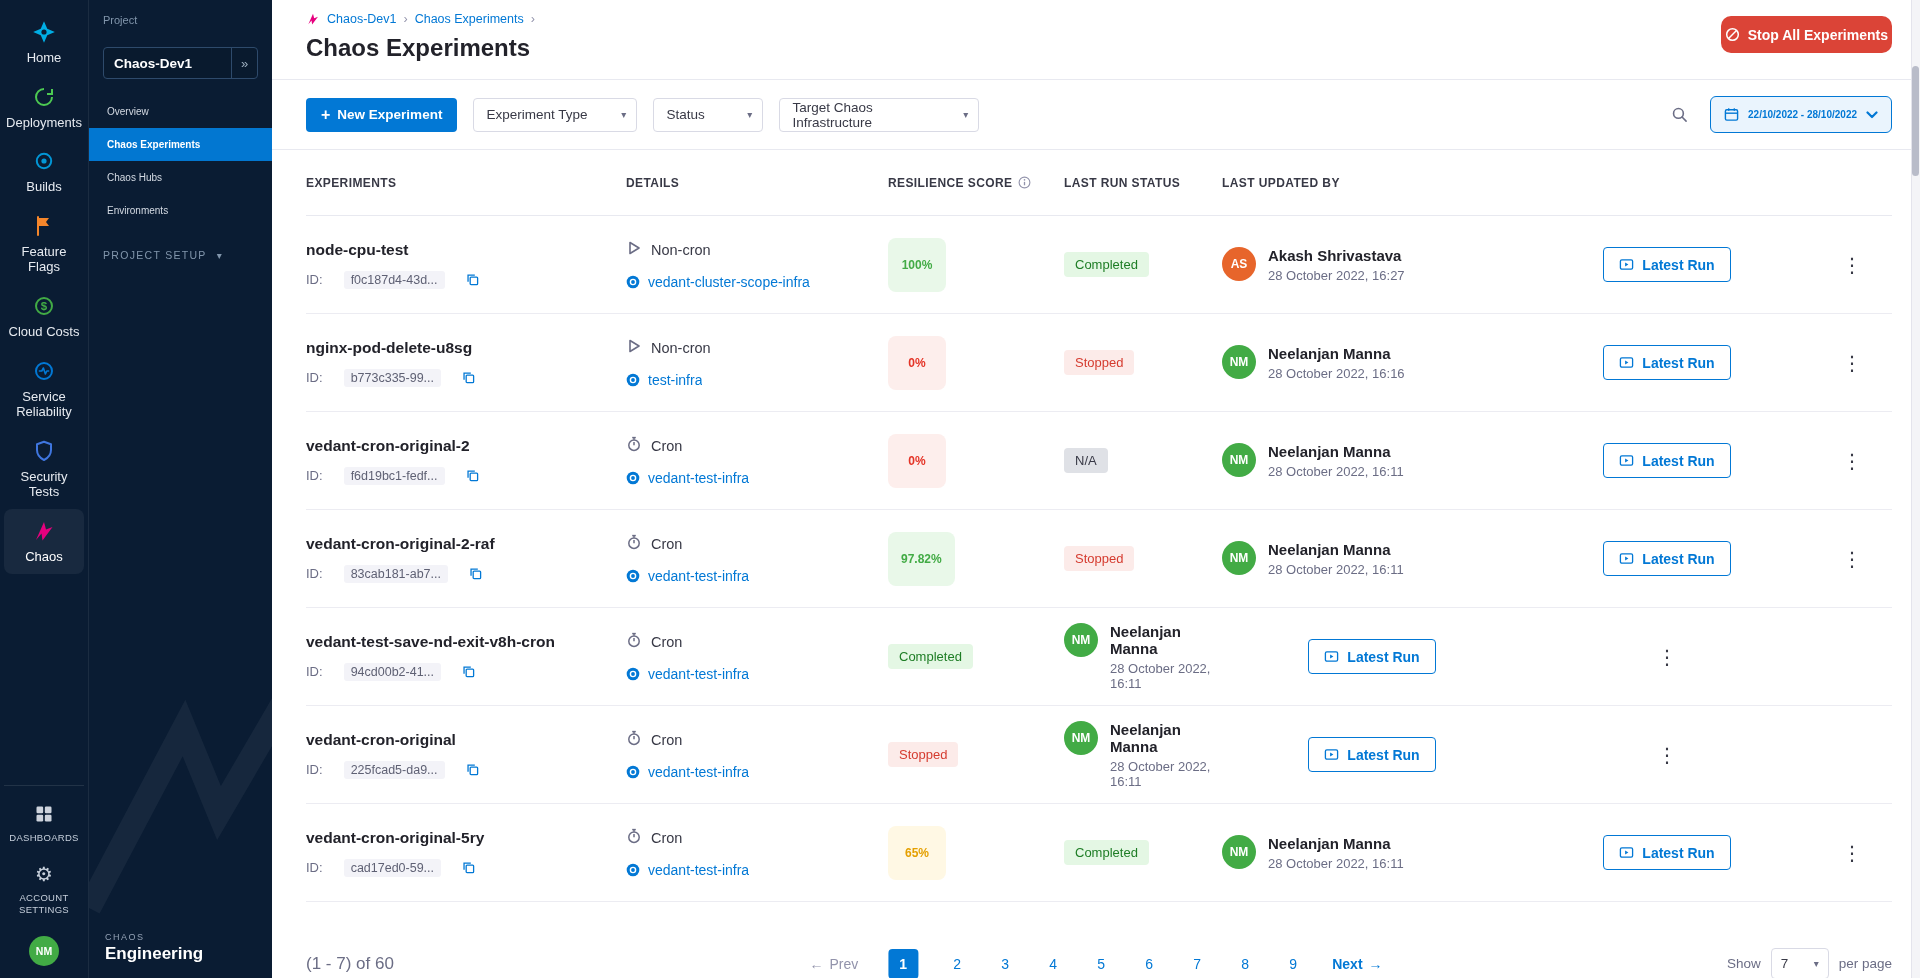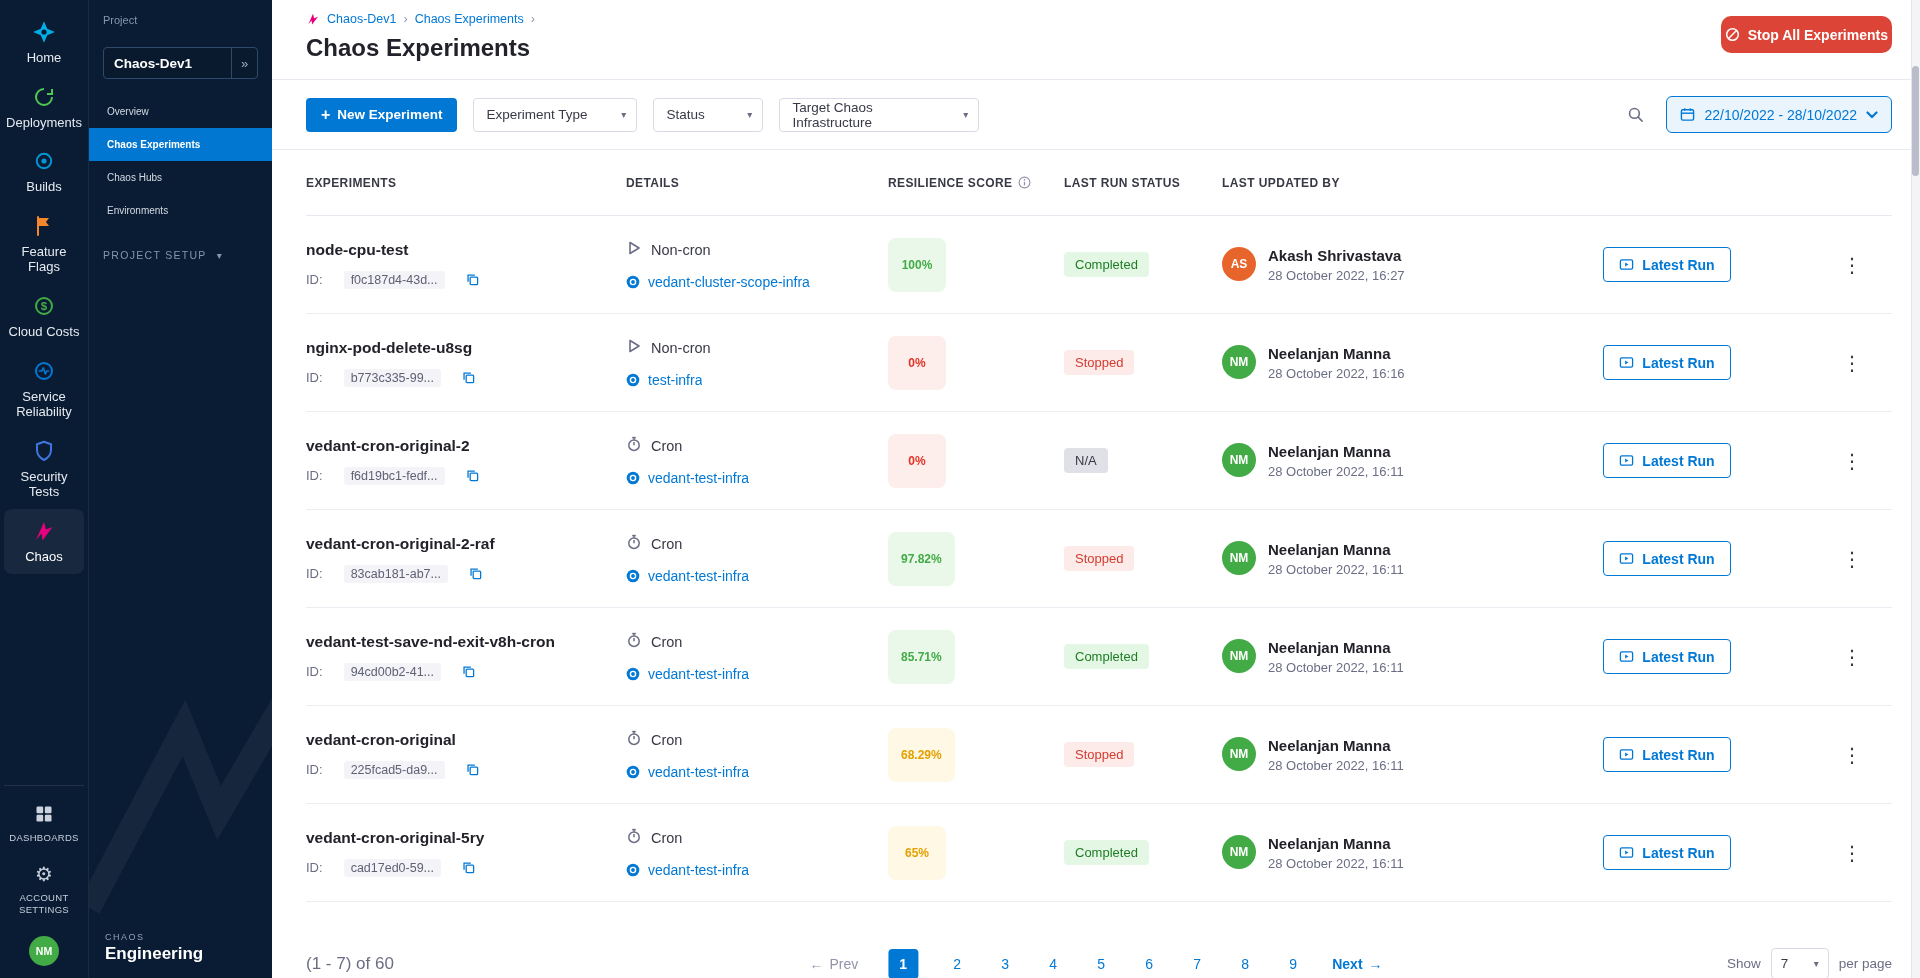--- a/index.html
+++ b/index.html
@@ -48,21 +48,21 @@
   .new-exp { display: flex; align-items: center; gap: 7px; background: #0278d5; color: #fff; border: none; border-radius: 4px; height: 34px; padding: 0 15px; font-size: 13.5px; font-weight: bold; font-family: inherit; cursor: pointer; }
   .new-exp .plus { font-size: 16px; font-weight: bold; }
   .filter { display: flex; align-items: center; justify-content: space-between; gap: 10px; height: 34px; border: 1px solid #d9dae5; border-radius: 4px; background: #fff; padding: 0 10px 0 12px; font-size: 13.5px; color: #383946; cursor: pointer; }
   .filter .chev { color: #6b6d85; font-size: 10px; }
   .f-type { width: 164px; }
   .f-status { width: 110px; }
   .f-target { width: 200px; }
   .tb-spacer { flex: 1; }
   .search-btn { background: none; border: none; cursor: pointer; padding: 6px; display: flex; }
   .date-range { display: flex; align-items: center; gap: 9px; height: 37px; border: 1px solid #0278d5; border-radius: 6px; background: #eaf4fd; padding: 0 13px; cursor: pointer; }
-  .date-text { font-size: 14px; font-weight: normal; color: #0278d5; }
+  .date-text { font-size: 10px; font-weight: bold; color: #0278d5; }
 
   
   .table { padding: 0 28px 0 34px; flex-shrink: 0; }
   .grid { display: grid; grid-template-columns: 320px 262px 176px 158px 300px 1fr 80px; align-items: center; }
   .thead { height: 66px; border-bottom: 1px solid #e8e9f0; }
   .th { font-size: 12px; font-weight: bold; color: #383946; letter-spacing: 0.4px; display: flex; align-items: center; gap: 6px; }
   .trow { height: 98px; border-bottom: 1px solid #ececf2; }
   .cell { min-width: 0; }
   .exp-name { font-size: 15.5px; font-weight: bold; color: #22222a; cursor: pointer; white-space: nowrap; overflow: hidden; text-overflow: ellipsis; }
   .exp-id { display: flex; align-items: center; gap: 21px; margin-top: 12px; }
@@ -579,21 +579,20 @@
           <div class="infra-line">
             <span style="display:flex">
                 <svg width="14" height="14" viewBox="0 0 14 14">
                   <circle cx="7" cy="7" r="6.3" fill="#0278d5"></circle>
                   <circle cx="7" cy="7" r="2.6" fill="none" stroke="#fff" stroke-width="1.4"></circle>
                 </svg>
               </span>
             <a class="infra-link">vedant-test-infra</a>
           </div>
         </div>
-        <div class="cell"><div class="score" data-level="green">85.71%</div></div>
         <div class="cell"><span class="badge" data-level="green">Completed</span></div>
         <div class="cell cell-user">
           <span class="avatar" data-color="green">NM</span>
           <div>
             <div class="user-name">Neelanjan Manna</div>
             <div class="user-date">28 October 2022, 16:11</div>
           </div>
         </div>
         <div class="cell cell-action">
           <button class="latest-run">
@@ -639,21 +638,20 @@
           <div class="infra-line">
             <span style="display:flex">
                 <svg width="14" height="14" viewBox="0 0 14 14">
                   <circle cx="7" cy="7" r="6.3" fill="#0278d5"></circle>
                   <circle cx="7" cy="7" r="2.6" fill="none" stroke="#fff" stroke-width="1.4"></circle>
                 </svg>
               </span>
             <a class="infra-link">vedant-test-infra</a>
           </div>
         </div>
-        <div class="cell"><div class="score" data-level="yellow">68.29%</div></div>
         <div class="cell"><span class="badge" data-level="red">Stopped</span></div>
         <div class="cell cell-user">
           <span class="avatar" data-color="green">NM</span>
           <div>
             <div class="user-name">Neelanjan Manna</div>
             <div class="user-date">28 October 2022, 16:11</div>
           </div>
         </div>
         <div class="cell cell-action">
           <button class="latest-run">

